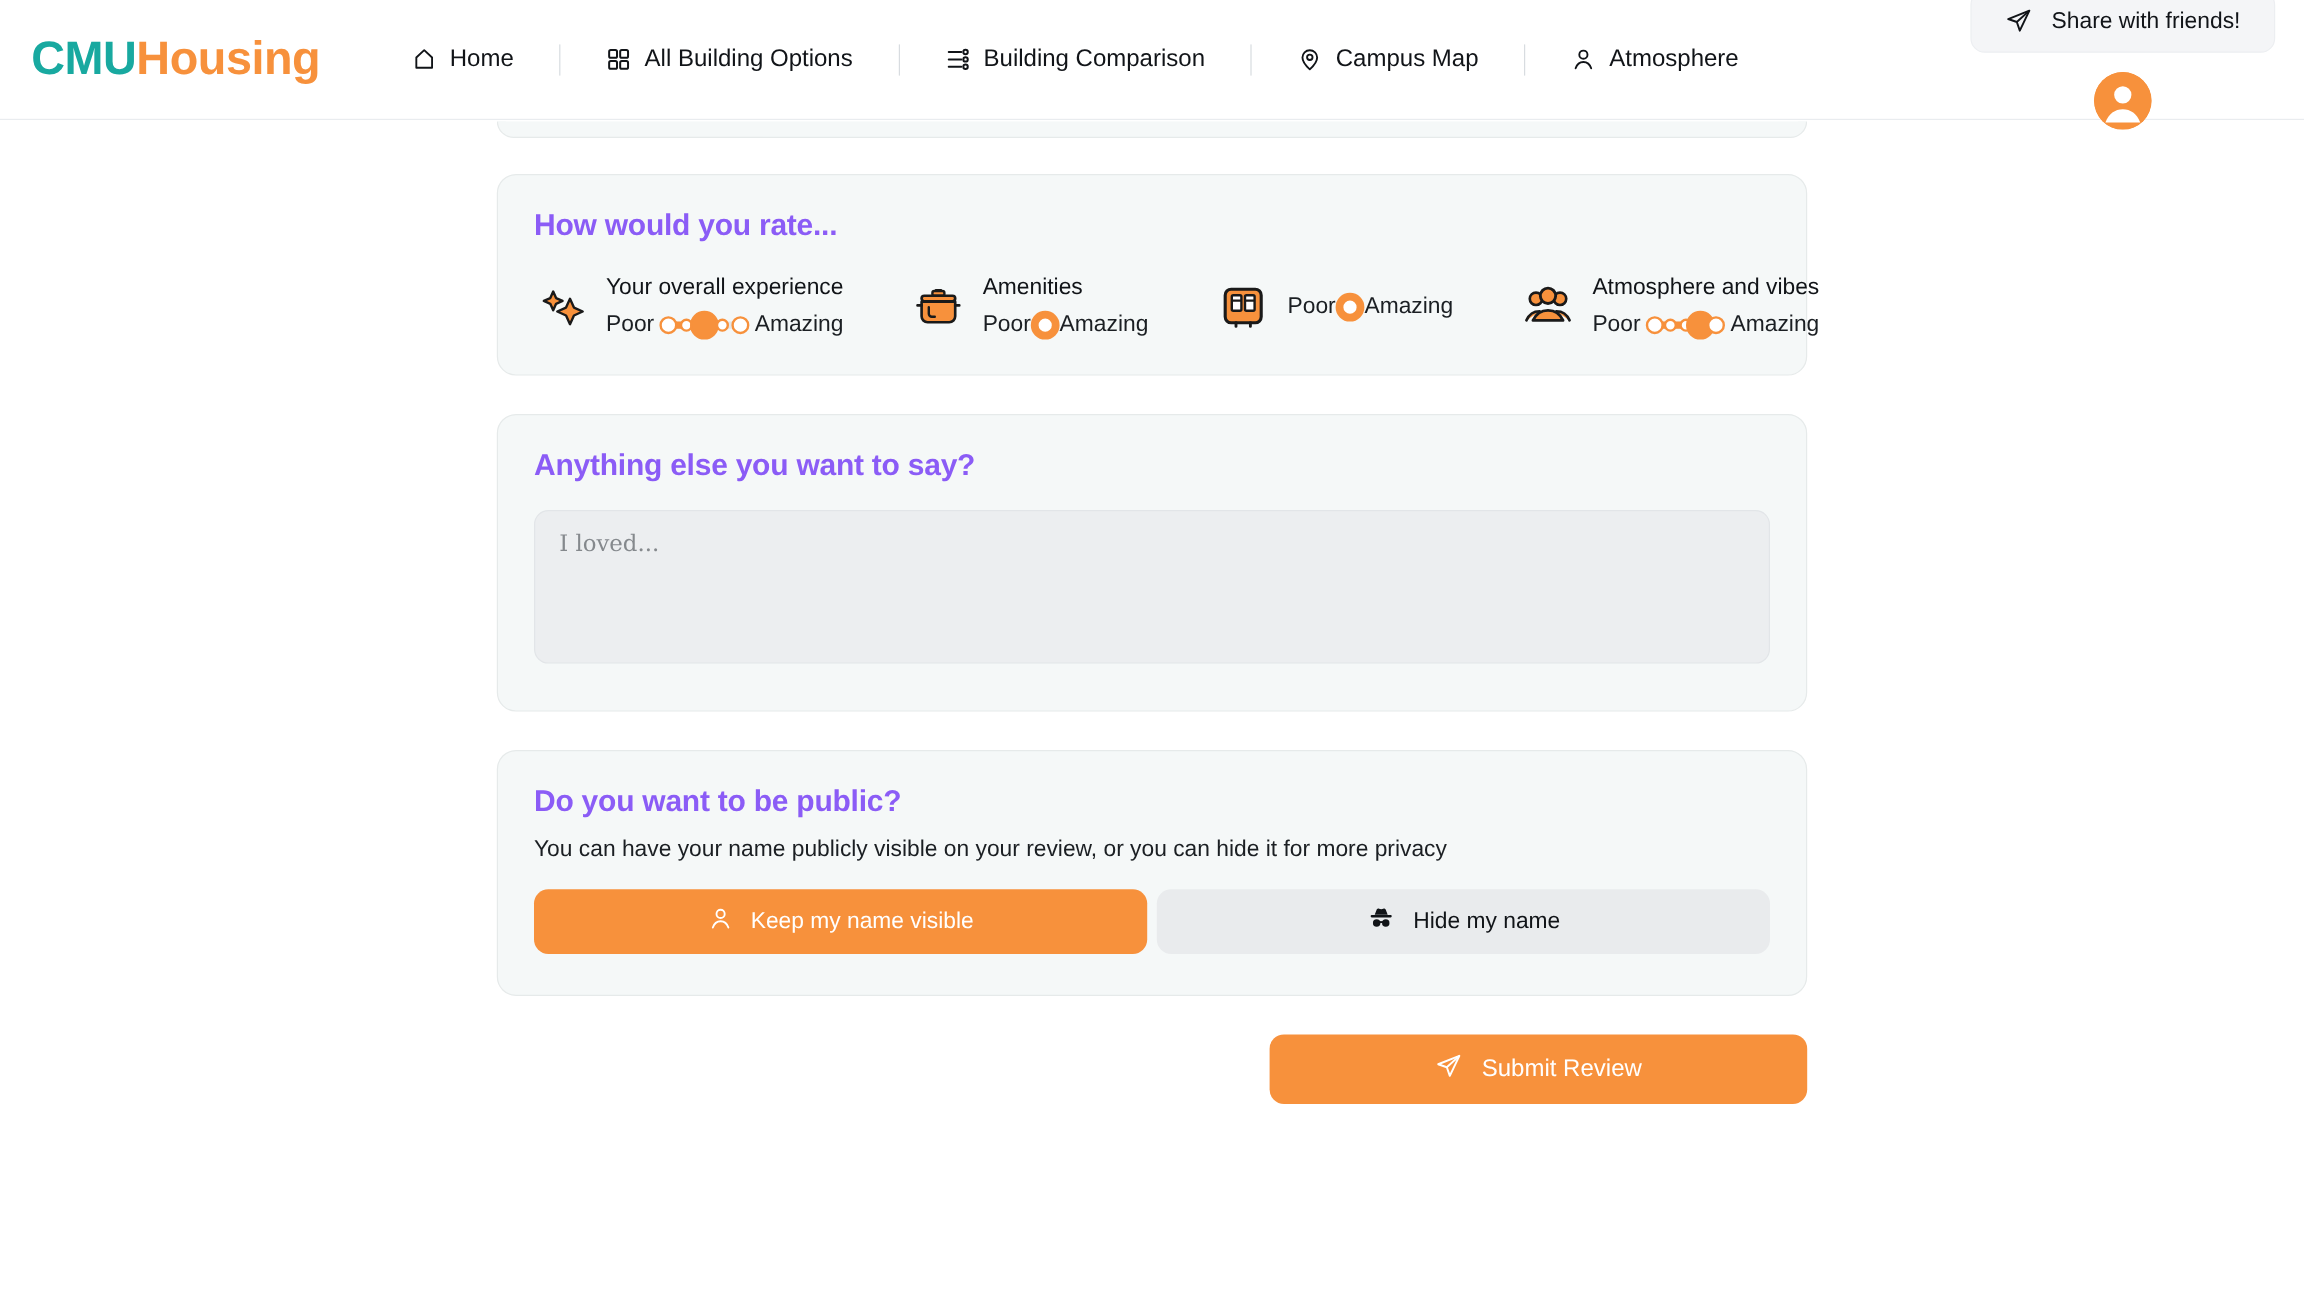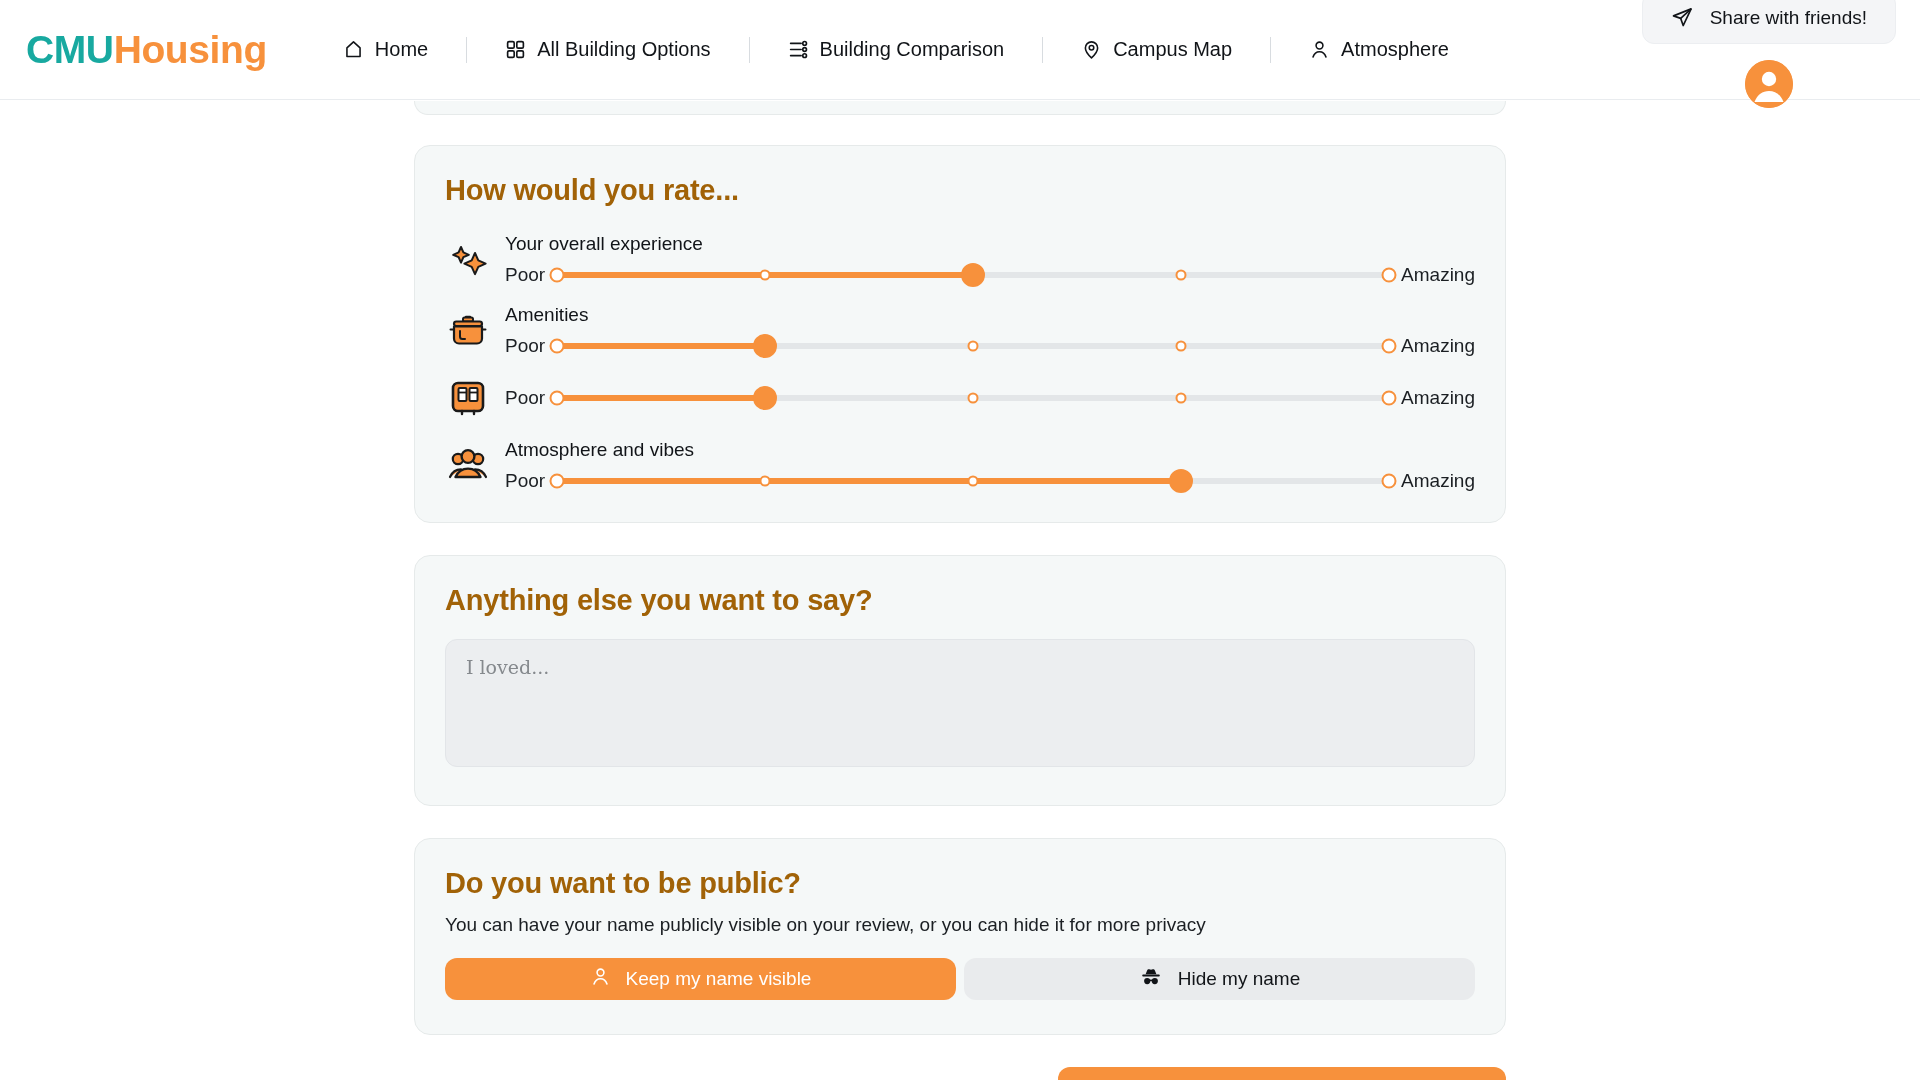--- a/index.html
+++ b/index.html
@@ -91,30 +91,30 @@
     margin-bottom: 32px;
   }
   .card-clipped {
     height: 14px;
     border-top: none;
     border-radius: 0 0 16px 16px;
     margin-bottom: 30px;
   }
 
   .card-title {
-    font-size: 29px; font-weight: 700;
-    color: #a16207;
+    font-size: 25px; font-weight: 700;
+    color: #8b5cf6;
     letter-spacing: -0.2px;
   }
 
   
   .ratings-card { padding: 28px 30px 30px 30px; }
   .ratings-grid {
     display: grid;
-    grid-template-columns: 1fr;
+    grid-template-columns: 1fr 1fr 1fr 1fr;
     column-gap: 56px;
     row-gap: 18px;
     margin-top: 26px;
   }
   .rating-row {
     display: flex; align-items: center; gap: 14px;
   }
   .rating-icon {
     width: 46px; height: 46px;
     flex: 0 0 46px;
@@ -190,21 +190,21 @@
     margin-top: 14px;
     font-size: 19px;
     color: #1b1f23;
   }
   .toggle-row {
     display: flex; gap: 8px;
     margin-top: 22px;
   }
   .toggle-btn {
     flex: 1 1 0;
-    height: 42px;
+    height: 54px;
     border-radius: 12px;
     display: flex; align-items: center; justify-content: center; gap: 15px;
     font-size: 19px;
     cursor: pointer;
     border: none;
     font-family: "Liberation Sans", sans-serif;
   }
   .toggle-btn.active { background: #f7913c; color: #ffffff; }
   .toggle-btn.inactive { background: #e9ebed; color: #111418; }
 

